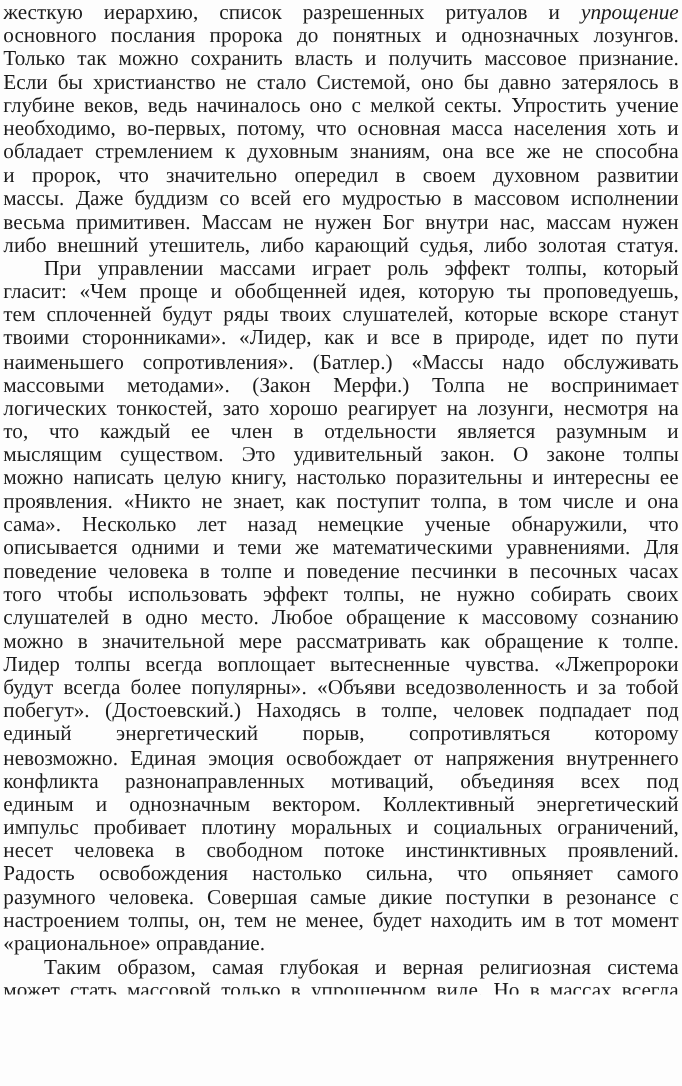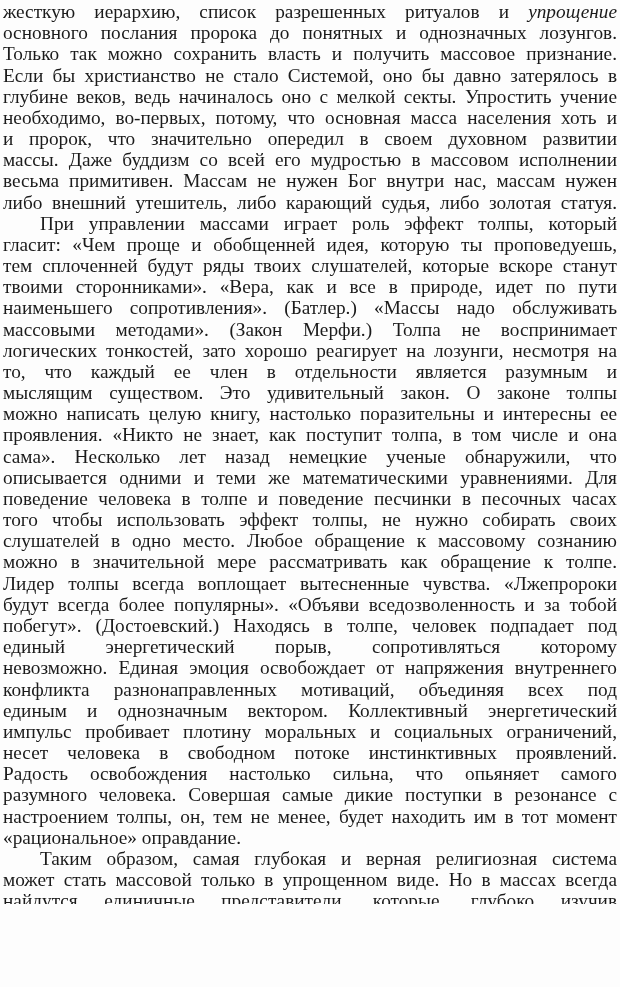--- a/index.html
+++ b/index.html
@@ -58,28 +58,29 @@
 <body>
 
 <div class="page">
   <div class="text">
       <div class="line"><span>жесткую иерархию, список разрешенных ритуалов и </span><span class="italic">упрощение</span></div>
       <div class="line"><span>основного послания пророка до понятных и однозначных лозунгов.</span></div>
       <div class="line"><span>Только так можно сохранить власть и получить массовое признание.</span></div>
       <div class="line"><span>Если бы христианство не стало Системой, оно бы давно затерялось в</span></div>
       <div class="line"><span>глубине веков, ведь начиналось оно с мелкой секты. Упростить учение</span></div>
       <div class="line"><span>необходимо, во-первых, потому, что основная масса населения хоть и</span></div>
+      <div class="line"><span>обладает стремлением к духовным знаниям, она все же не способна</span></div>
       <div class="line"><span>и пророк, что значительно опередил в своем духовном развитии</span></div>
       <div class="line"><span>массы. Даже буддизм со всей его мудростью в массовом исполнении</span></div>
       <div class="line"><span>весьма примитивен. Массам не нужен Бог внутри нас, массам нужен</span></div>
       <div class="line"><span>либо внешний утешитель, либо карающий судья, либо золотая статуя.</span></div>
       <div class="line indent"><span>При управлении массами играет роль эффект толпы, который</span></div>
       <div class="line"><span>гласит: «Чем проще и обобщенней идея, которую ты проповедуешь,</span></div>
       <div class="line"><span>тем сплоченней будут ряды твоих слушателей, которые вскоре станут</span></div>
-      <div class="line"><span>твоими сторонниками». «Вера, как и все в природе, идет по пути</span></div>
+      <div class="line"><span>твоими сторонниками». «Лидер, как и все в природе, идет по пути</span></div>
       <div class="line"><span>наименьшего сопротивления». (Батлер.) «Массы надо обслуживать</span></div>
       <div class="line"><span>массовыми методами». (Закон Мерфи.) Толпа не воспринимает</span></div>
       <div class="line"><span>логических тонкостей, зато хорошо реагирует на лозунги, несмотря на</span></div>
       <div class="line"><span>то, что каждый ее член в отдельности является разумным и</span></div>
       <div class="line"><span>мыслящим существом. Это удивительный закон. О законе толпы</span></div>
       <div class="line"><span>можно написать целую книгу, настолько поразительны и интересны ее</span></div>
       <div class="line"><span>проявления. «Никто не знает, как поступит толпа, в том числе и она</span></div>
       <div class="line"><span>сама». Несколько лет назад немецкие ученые обнаружили, что</span></div>
       <div class="line"><span>описывается одними и теми же математическими уравнениями. Для</span></div>
       <div class="line"><span>поведение человека в толпе и поведение песчинки в песочных часах</span></div>

